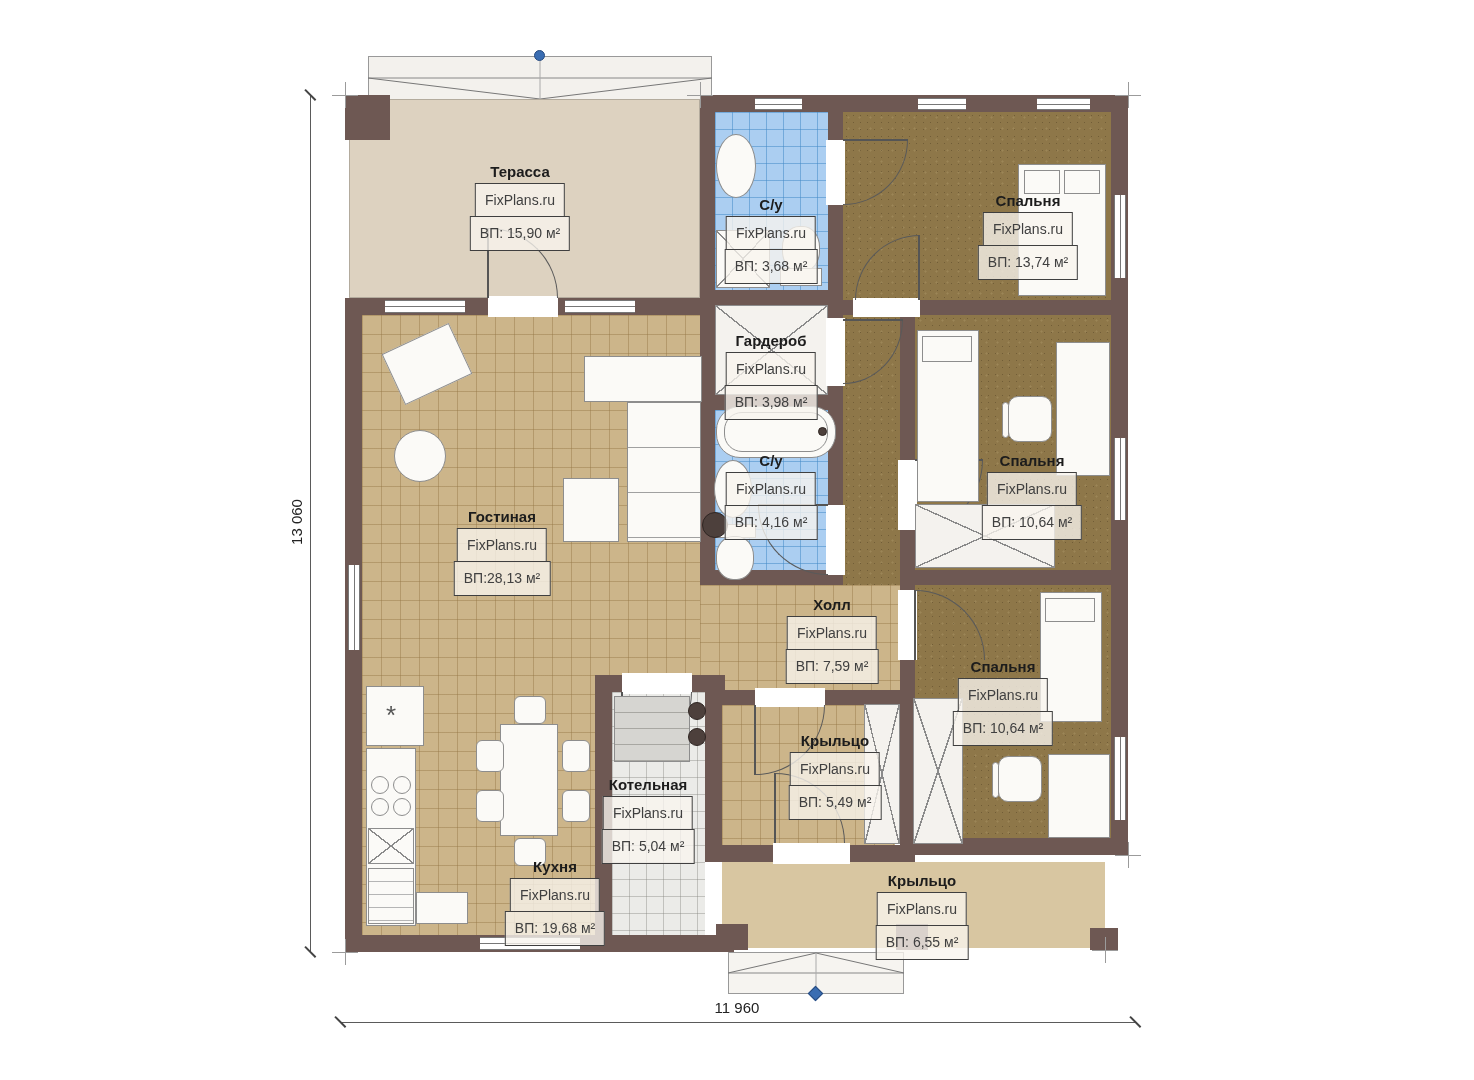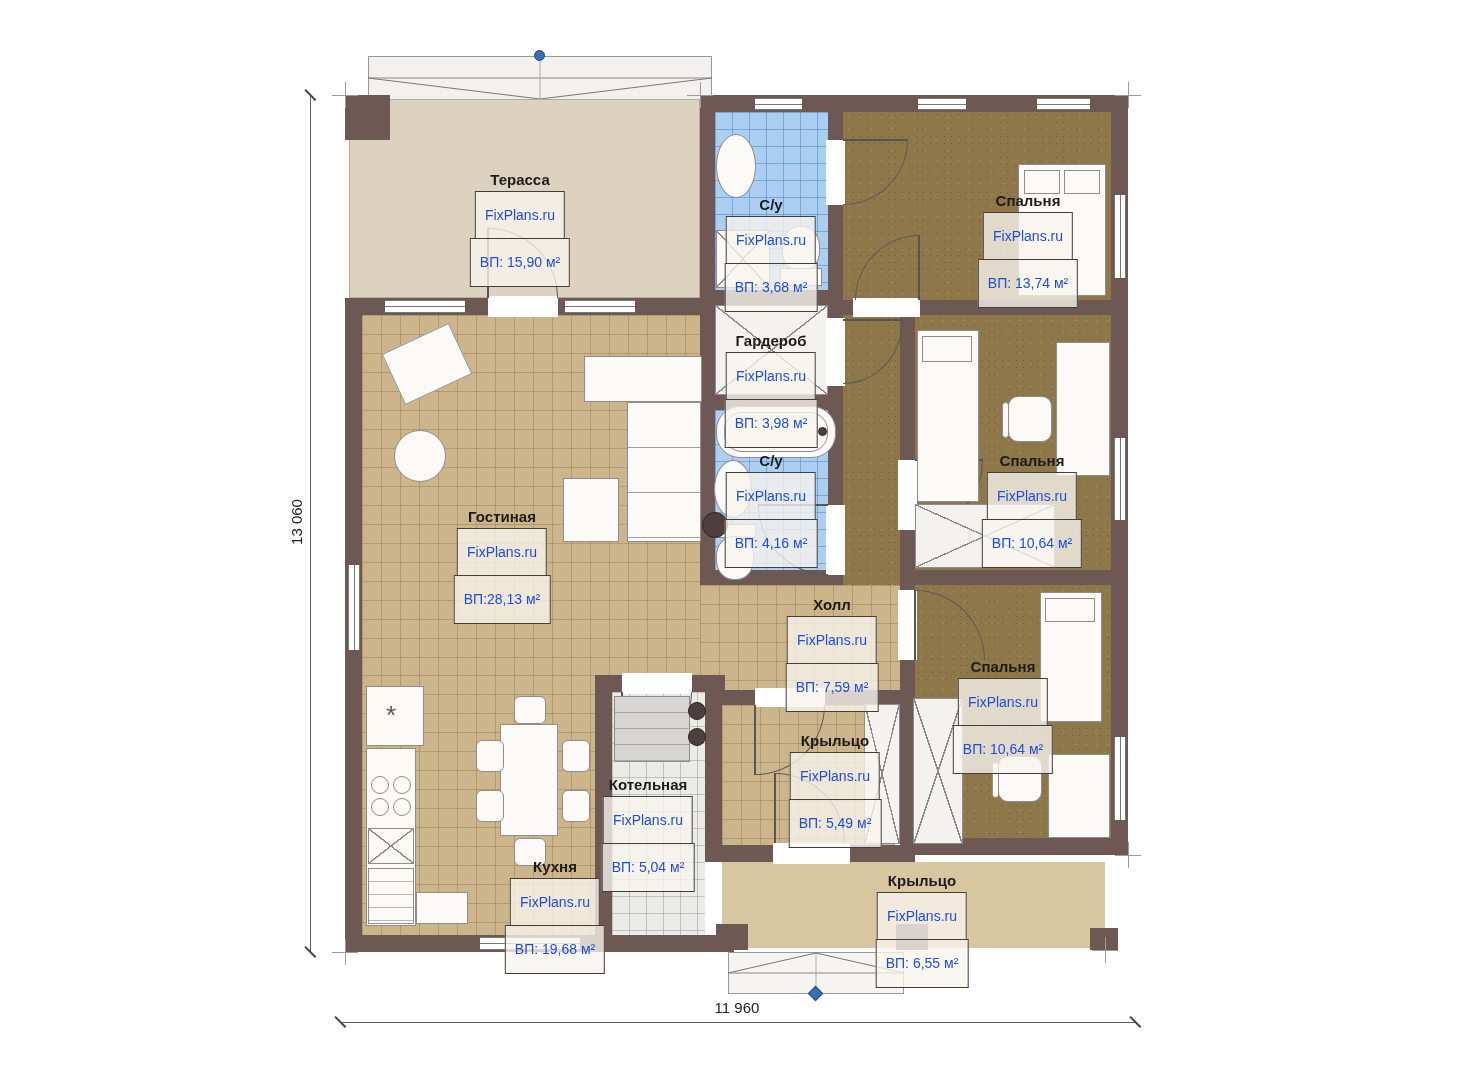--- a/index.html
+++ b/index.html
@@ -50,22 +50,22 @@
                       linear-gradient(to bottom right,transparent calc(50% - .7px),#8a8a8a calc(50% - .7px) calc(50% + .7px),transparent calc(50% + .7px));}
   .circle{border-radius:50%;}
   .darkdot{position:absolute;background:#4d403c;border:1px solid #2e2522;border-radius:50%;box-sizing:border-box;}
   .sofa{background-image:repeating-linear-gradient(to bottom,transparent 0 44px,#a0a0a0 44px 45px);}
   .dish{background-image:repeating-linear-gradient(to bottom,transparent 0 12px,#b5b5b5 12px 13px);}
   .boilerbox{position:absolute;background:#d6d5d1;border:1px solid #8d8d8d;box-sizing:border-box;
      background-image:repeating-linear-gradient(to bottom,transparent 0 15px,#a8a7a2 15px 16px);}
   
   .rlabel{position:absolute;transform:translateX(-50%);display:flex;flex-direction:column;align-items:center;z-index:30;}
   .rname{font-weight:bold;font-size:15px;line-height:1.15;color:#1c1c1c;margin-bottom:3px;white-space:nowrap;}
-  .rbox{font-size:14px;line-height:1.3;color:#1d4ed8;border:1px solid #3f3f3f;background:rgba(248,245,238,.78);
-        padding:14px 9px;white-space:nowrap;text-align:center;}
+  .rbox{font-size:14px;line-height:1.3;color:#404040;border:1px solid #3f3f3f;background:rgba(248,245,238,.78);
+        padding:7px 9px;white-space:nowrap;text-align:center;}
   .rbox + .rbox{margin-top:-1px;text-align:right;}
   
   .dline{position:absolute;background:#5a5a5a;}
   .dtick{position:absolute;width:15px;height:1.5px;background:#444;transform:rotate(45deg);}
   .dimtext{position:absolute;font-size:15px;color:#222;transform:translate(-50%,-50%);white-space:nowrap;}
   .dimtext.vert{transform:translate(-50%,-50%) rotate(-90deg);}
   .cross{position:absolute;width:26px;height:26px;
      background-image:linear-gradient(#9b9b9b,#9b9b9b),linear-gradient(#9b9b9b,#9b9b9b);
      background-size:100% 1px,1px 100%;background-position:center,center;background-repeat:no-repeat;}
   .marker{position:absolute;width:11px;height:11px;background:#3a6db2;border:1px solid #274b80;box-sizing:border-box;z-index:40;}
@@ -239,21 +239,21 @@
   <div class="darkdot" style="left:688px;top:702px;width:18px;height:18px;"></div>
   <div class="darkdot" style="left:688px;top:728px;width:18px;height:18px;"></div>
 
   <div class="cross" style="left:332px;top:82px;"></div>
   <div class="cross" style="left:687px;top:82px;"></div>
   <div class="cross" style="left:1115px;top:82px;"></div>
   <div class="cross" style="left:332px;top:939px;"></div>
   <div class="cross" style="left:1115px;top:842px;"></div>
   <div class="cross" style="left:1092px;top:937px;"></div>
 
-  <div class="rlabel" style="left:520px;top:163px;margin-top:8px;">
+  <div class="rlabel" style="left:520px;top:163px;">
     <div class="rname">Терасса</div>
     <div class="rbox">FixPlans.ru</div>
     <div class="rbox">ВП: 15,90 м²</div>
   </div>
   <div class="rlabel" style="left:771px;top:196px;">
     <div class="rname">С/у</div>
     <div class="rbox">FixPlans.ru</div>
     <div class="rbox">ВП: 3,68 м²</div>
   </div>
   <div class="rlabel" style="left:1028px;top:192px;">

